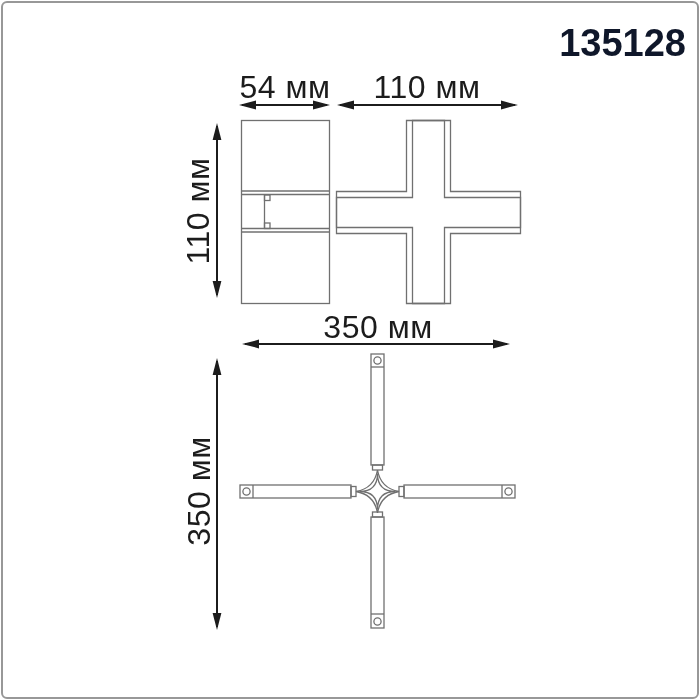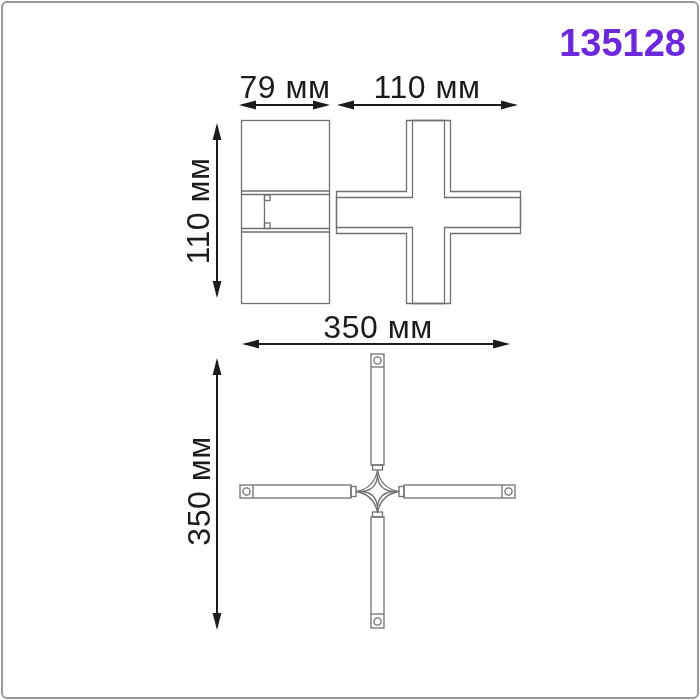--- a/index.html
+++ b/index.html
@@ -27,21 +27,21 @@
   }
   .label.vertical{
     transform:translate(-50%,-50%) rotate(-90deg);
   }
   .product-code{
     position:absolute;
     top:22px;
     right:14px;
     font-size:38px;
     font-weight:700;
-    color:#6d28d9;
+    color:#0f172a;
     letter-spacing:0px;
     transform:none;
   }
   .gray-lines{stroke:#707070;stroke-width:1.3;fill:none;}
   .dim{stroke:#1c1c1c;stroke-width:2;fill:none;}
   .dim-head{fill:#1c1c1c;stroke:none;}
 </style>
 </head>
 <body>
 
@@ -119,21 +119,21 @@
 
     <g>
       <line class="dim" x1="217" y1="361" x2="217" y2="627"></line>
       <polygon class="dim-head" points="217,358 212.6,375 221.4,375"></polygon>
       <polygon class="dim-head" points="217,630 212.6,613 221.4,613"></polygon>
     </g>
   </svg>
 
   <div class="label product-code">135128</div>
 
-  <div class="label" style="left:285px;top:87px;">79 мм</div>
+  <div class="label" style="left:285px;top:87px;">54 мм</div>
 
   <div class="label" style="left:427px;top:87px;">110 мм</div>
 
   <div class="label vertical" style="left:198px;top:211px;">110 мм</div>
 
   <div class="label" style="left:378px;top:327px;">350 мм</div>
 
   <div class="label vertical" style="left:199px;top:491px;">350 мм</div>
 
 </div>

